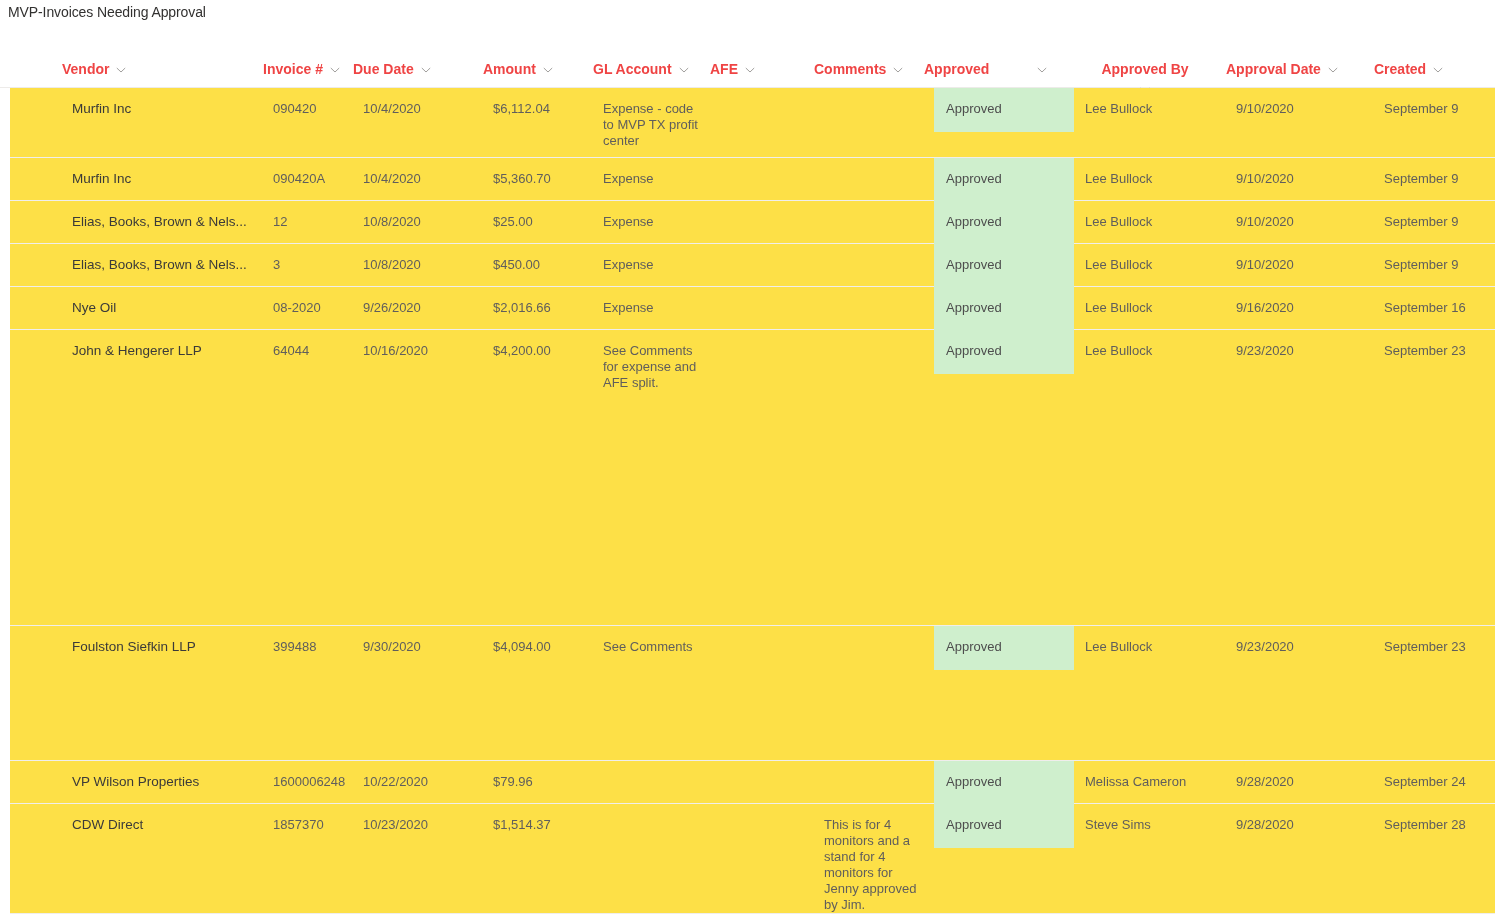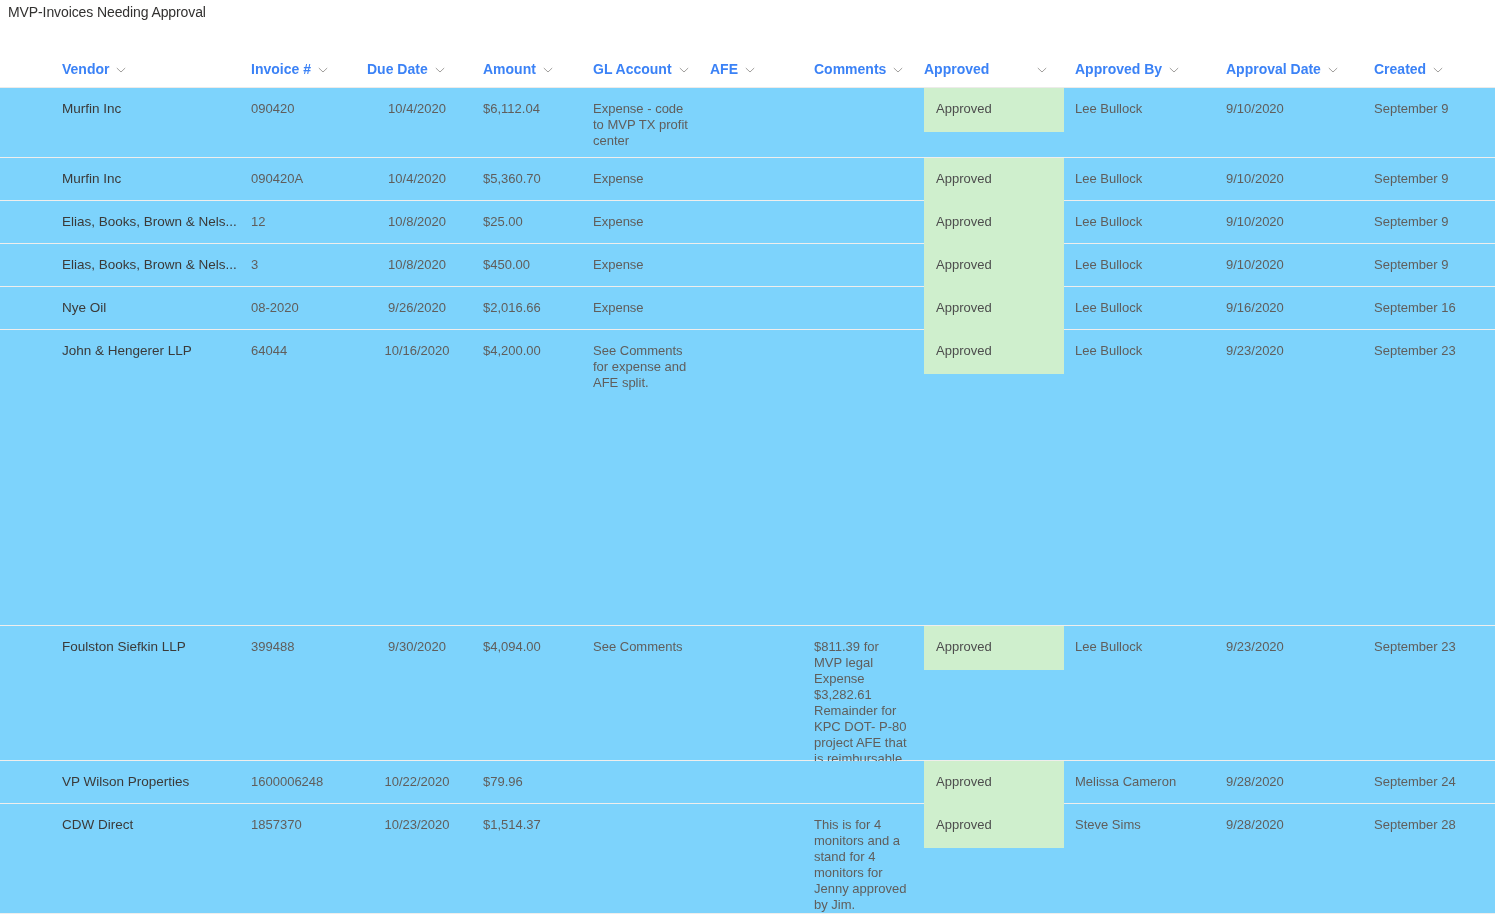--- a/index.html
+++ b/index.html
@@ -49,41 +49,42 @@
   }
 
   .col-head {
     position: absolute;
     top: 9px;
     display: flex;
     align-items: center;
     gap: 7px;
     font-size: 14px;
     font-weight: 600;
-    color: #3b82f6;
+    color: #ef4444;
     white-space: nowrap;
     cursor: pointer;
     user-select: none;
   }
 
   .chev {
     width: 10px;
     height: 10px;
     flex: 0 0 auto;
     display: inline-block;
     position: relative;
     top: 1px;
   }
   .chev svg { display: block; }
 
   
   .row {
     position: relative;
     border-bottom: 1px solid #f0eeec;
-    background: #7dd3fc;
+    background: #fde047;
+    margin-left: 10px;
   }
 
   .cell {
     position: absolute;
     font-size: 13px;
     line-height: 16px;
     color: #605e5c;
     white-space: pre-line;
   }
   .cell.vendor {
@@ -100,28 +101,28 @@
     color: #4d4d4d;
     font-size: 13px;
     line-height: 16px;
     padding: 13px 0 13px 12px;
     width: 132px;
     height: 44px;
   }
 
   
   .c-vendor       { left: 62px;   width: 190px; }
-  .c-invoice      { left: 251px;  width: 100px; }
-  .c-due          { left: 367px;  width: 100px; text-align: center; }
+  .c-invoice      { left: 263px;  width: 100px; }
+  .c-due          { left: 353px;  width: 100px; }
   .c-amount       { left: 483px;  width: 100px; }
   .c-gl           { left: 593px;  width: 100px; }
   .c-afe          { left: 710px;  width: 95px;  }
   .c-comments     { left: 814px;  width: 96px;  }
   .c-approved     { left: 924px;  width: 140px; gap: 48px; }
-  .c-approvedby   { left: 1075px; width: 140px; }
+  .c-approvedby   { left: 1075px; width: 140px; flex-direction: column; }
   .c-approvaldate { left: 1226px; width: 136px; }
   .c-created      { left: 1374px; width: 120px; }
 
   .cell-pad { top: 13px; }
 </style>
 </head>
 <body>
 
 <div class="page">
 
@@ -298,21 +299,20 @@
           <div class="cell cell-pad c-approvaldate">9/23/2020</div>
           <div class="cell cell-pad c-created">September 23</div>
         </div>
         <div class="row" style="height: 135px;">
           <div class="cell cell-pad c-vendor vendor">Foulston Siefkin LLP</div>
           <div class="cell cell-pad c-invoice">399488</div>
           <div class="cell cell-pad c-due">9/30/2020</div>
           <div class="cell cell-pad c-amount">$4,094.00</div>
           <div class="cell cell-pad c-gl">See Comments</div>
           <div class="cell cell-pad c-afe"></div>
-          <div class="cell cell-pad c-comments">$811.39 for MVP legal Expense $3,282.61 Remainder for KPC DOT- P-80 project AFE that is reimbursable</div>
           <div class="approved-badge c-approved">Approved</div>
           <div class="cell cell-pad c-approvedby">Lee Bullock</div>
           <div class="cell cell-pad c-approvaldate">9/23/2020</div>
           <div class="cell cell-pad c-created">September 23</div>
         </div>
         <div class="row" style="height: 43px;">
           <div class="cell cell-pad c-vendor vendor">VP Wilson Properties</div>
           <div class="cell cell-pad c-invoice">1600006248</div>
           <div class="cell cell-pad c-due">10/22/2020</div>
           <div class="cell cell-pad c-amount">$79.96</div>

